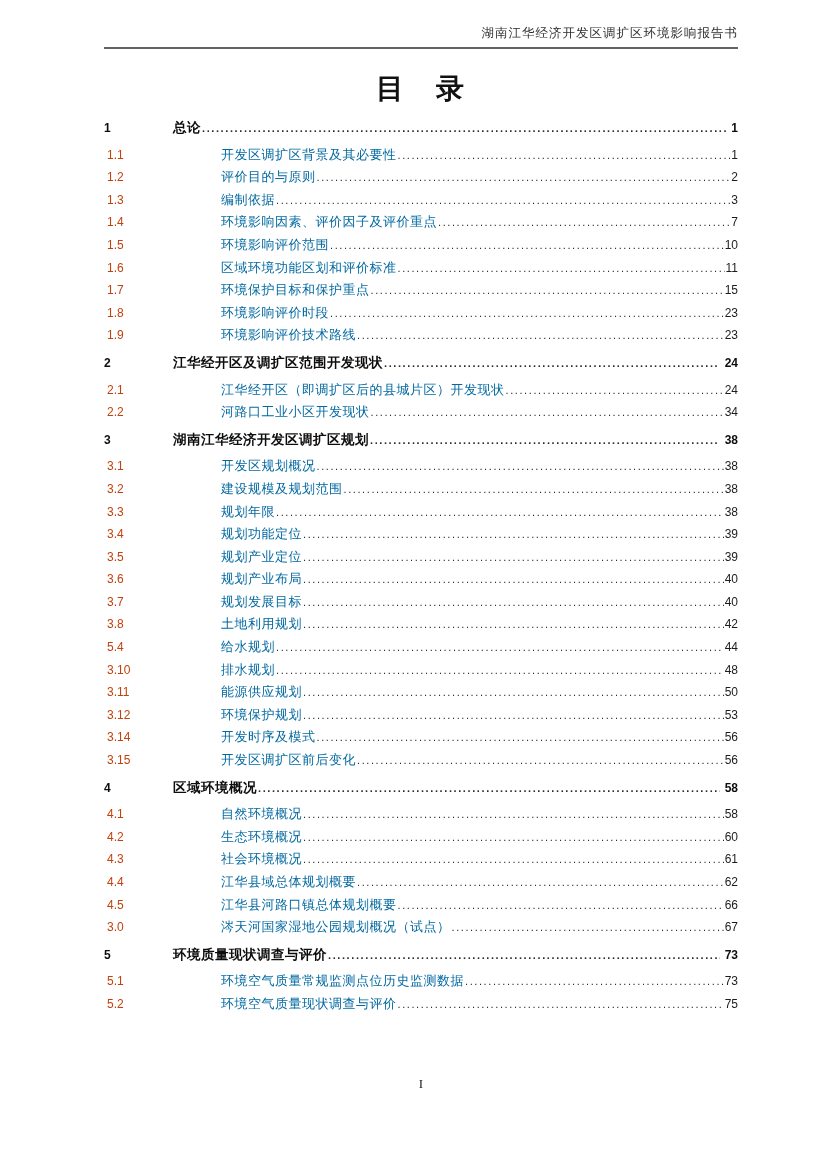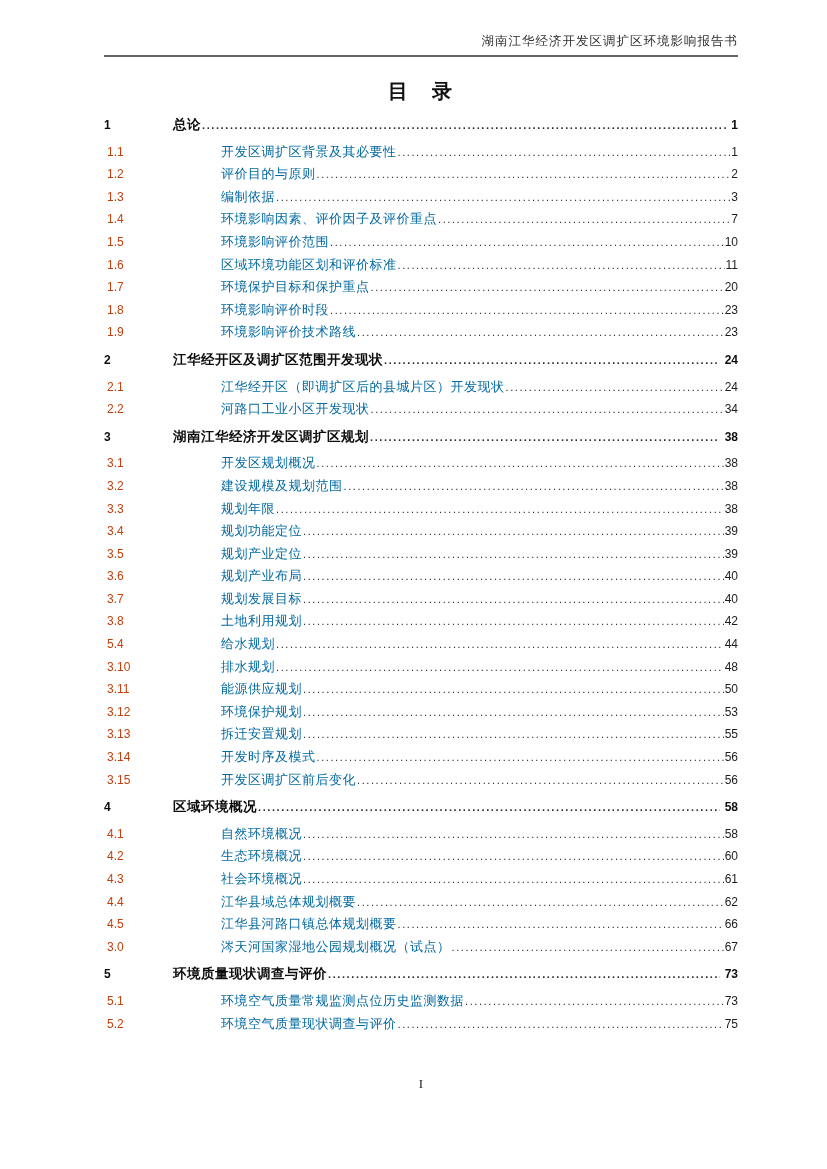--- a/index.html
+++ b/index.html
@@ -5,36 +5,36 @@
   * { margin:0; padding:0; box-sizing:border-box; }
   html,body { width:827px; height:1169px; }
   body {
     background:#ffffff;
     font-family:"Liberation Serif","DejaVu Serif",serif;
     color:#1c1c1c;
     position:relative;
   }
   .page {
     position:absolute; inset:0;
-    padding:32px 89px 0 104px;
+    padding:24px 89px 0 104px;
   }
   
   .hdr {
     text-align:right;
     font-size:12.5px;
     color:#2f2f2f;
     letter-spacing:1px;
     padding-bottom:5px;
     border-bottom:2px solid #636363;
     line-height:18px;
   }
   
   .doc-title {
     text-align:center;
-    font-size:20px;
+    font-size:28px;
     font-weight:bold;
     color:#111;
     margin-top:21px;
     margin-bottom:9px;
     letter-spacing:2px;
   }
   
   .toc { }
   .entry {
     display:flex;
@@ -136,21 +136,21 @@
       <div class="entry sub">
         <span class="num">1.6</span>
         <span class="ttl">区域环境功能区划和评价标准</span>
         <span class="dots"></span>
         <span class="pg">11</span>
       </div>
       <div class="entry sub">
         <span class="num">1.7</span>
         <span class="ttl">环境保护目标和保护重点</span>
         <span class="dots"></span>
-        <span class="pg">20</span>
+        <span class="pg">15</span>
       </div>
       <div class="entry sub">
         <span class="num">1.8</span>
         <span class="ttl">环境影响评价时段</span>
         <span class="dots"></span>
         <span class="pg">23</span>
       </div>
       <div class="entry sub">
         <span class="num">1.9</span>
         <span class="ttl">环境影响评价技术路线</span>
@@ -247,26 +247,20 @@
         <span class="dots"></span>
         <span class="pg">50</span>
       </div>
       <div class="entry sub">
         <span class="num">3.12</span>
         <span class="ttl">环境保护规划</span>
         <span class="dots"></span>
         <span class="pg">53</span>
       </div>
       <div class="entry sub">
-        <span class="num">3.13</span>
-        <span class="ttl">拆迁安置规划</span>
-        <span class="dots"></span>
-        <span class="pg">55</span>
-      </div>
-      <div class="entry sub">
         <span class="num">3.14</span>
         <span class="ttl">开发时序及模式</span>
         <span class="dots"></span>
         <span class="pg">56</span>
       </div>
       <div class="entry sub">
         <span class="num">3.15</span>
         <span class="ttl">开发区调扩区前后变化</span>
         <span class="dots"></span>
         <span class="pg">56</span>

